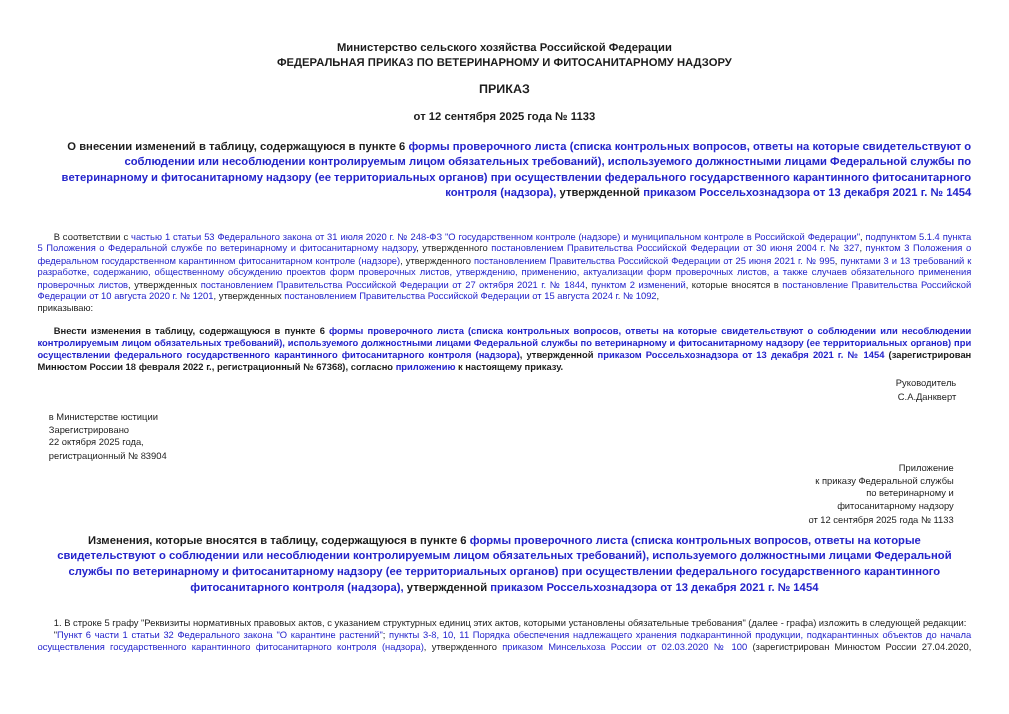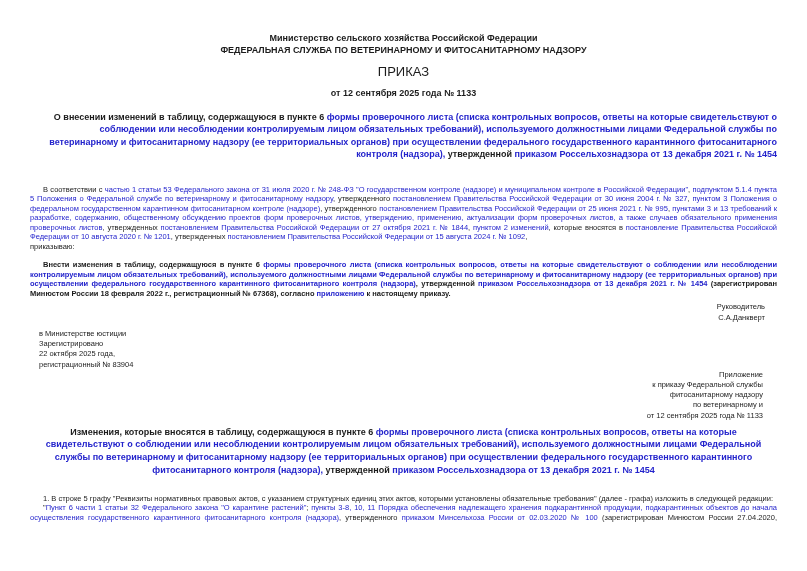--- a/index.html
+++ b/index.html
@@ -1,21 +1,21 @@
 <!DOCTYPE html>
 <html style="--link-color: #2424cc; --text-color: #1c1c1c;"><head>
 <meta charset="utf-8">
 <style>
   * { margin:0; padding:0; box-sizing:border-box; }
   html,body { width:807px; height:571px; overflow:hidden; }
   body { background:#ffffff; font-family:"Liberation Sans", sans-serif; color:var(--text-color,#1c1c1c); }
   .page { width:807px; height:571px; padding:33px 30px 0 30px; background:#ffffff; overflow:hidden; }
   .center { text-align:center; }
   .hdr-line { font-size:9px; line-height:11.5px; font-weight:bold; }
-  .doc-type { margin-top:10px; font-size:13px; line-height:11.5px; font-weight:normal; }
+  .doc-type { margin-top:10px; font-size:10px; line-height:11.5px; font-weight:bold; }
   .doc-date { margin-top:10px; font-size:9px; line-height:11.5px; font-weight:bold; }
   .title-block { margin-top:12px; font-size:9px; font-weight:bold; line-height:12.4px; text-align:right; }
   .body-text { font-size:7.5px; line-height:9.5px; text-align:justify; }
   .preamble { margin-top:24px; text-indent:13px; }
   .prikaz-line { font-size:7.5px; line-height:9.5px; }
   .order-par { margin-top:9px; text-indent:13px;font-weight:bold; }
   .lnk { color:var(--link-color,#2424cc); }
   .sig-block { margin-top:4px; text-align:right; padding-right:12px; font-size:7.5px; line-height:10.4px; }
   .reg-block { margin-top:6px; font-size:7.5px; line-height:10.2px; padding-left:9px; }
   .appref-block { text-align:right; font-size:7.5px; line-height:10.2px; padding-right:14px; }
@@ -23,21 +23,21 @@
   .amend-intro { margin-top:17px; text-indent:13px; font-size:7.5px; line-height:9.8px; text-align:justify; }
   .amend-quote { text-indent:13px; font-size:7.5px; line-height:9.8px; text-align:justify; text-align-last:justify; }
 </style>
 </head>
 <body style="background: rgb(255, 255, 255);">
 
 <div class="page">
 
   <div class="center">
     <div class="hdr-line">Министерство сельского хозяйства Российской Федерации</div>
-    <div class="hdr-line">ФЕДЕРАЛЬНАЯ СЛУЖБА ПО ВЕТЕРИНАРНОМУ И ФИТОСАНИТАРНОМУ НАДЗОРУ</div>
+    <div class="hdr-line">ФЕДЕРАЛЬНАЯ ПРИКАЗ ПО ВЕТЕРИНАРНОМУ И ФИТОСАНИТАРНОМУ НАДЗОРУ</div>
     <div class="doc-type">ПРИКАЗ</div>
     <div class="doc-date">от 12 сентября 2025 года № 1133</div>
   </div>
 
   <div class="title-block"><span>О внесении изменений в таблицу, содержащуюся в пункте 6 </span><span class="lnk">формы проверочного листа (списка контрольных вопросов, ответы на которые свидетельствуют о соблюдении или несоблюдении контролируемым лицом обязательных требований), используемого должностными лицами Федеральной службы по ветеринарному и фитосанитарному надзору (ее территориальных органов) при осуществлении федерального государственного карантинного фитосанитарного контроля (надзора), </span><span>утвержденной </span><span class="lnk">приказом Россельхознадзора от 13 декабря 2021 г. № 1454</span></div>
 
   <div class="body-text preamble"><span>В соответствии с </span><span class="lnk">частью 1 статьи 53 Федерального закона от 31 июля 2020 г. № 248-ФЗ "О государственном контроле (надзоре) и муниципальном контроле в Российской Федерации"</span><span>, </span><span class="lnk">подпунктом 5.1.4 пункта 5 Положения о Федеральной службе по ветеринарному и фитосанитарному надзору</span><span>, утвержденного </span><span class="lnk">постановлением Правительства Российской Федерации от 30 июня 2004 г. № 327</span><span>, </span><span class="lnk">пунктом 3 Положения о федеральном государственном карантинном фитосанитарном контроле (надзоре)</span><span>, утвержденного </span><span class="lnk">постановлением Правительства Российской Федерации от 25 июня 2021 г. № 995</span><span>, </span><span class="lnk">пунктами 3 и 13 требований к разработке, содержанию, общественному обсуждению проектов форм проверочных листов, утверждению, применению, актуализации форм проверочных листов, а также случаев обязательного применения проверочных листов</span><span>, утвержденных </span><span class="lnk">постановлением Правительства Российской Федерации от 27 октября 2021 г. № 1844</span><span>, </span><span class="lnk">пунктом 2 изменений</span><span>, которые вносятся в </span><span class="lnk">постановление Правительства Российской Федерации от 10 августа 2020 г. № 1201</span><span>, утвержденных </span><span class="lnk">постановлением Правительства Российской Федерации от 15 августа 2024 г. № 1092</span><span>,</span></div>
 
   <div class="prikaz-line">приказываю:</div>
 
@@ -51,22 +51,22 @@
   <div class="reg-block">
       <div>в Министерстве юстиции</div>
       <div>Зарегистрировано</div>
       <div>22 октября 2025 года,</div>
       <div>регистрационный № 83904</div>
     </div>
 
   <div class="appref-block">
       <div>Приложение</div>
       <div>к приказу Федеральной службы</div>
+      <div>по ветеринарному и</div>
       <div>фитосанитарному надзору</div>
-      <div>по ветеринарному и</div>
       <div>от 12 сентября 2025 года № 1133</div>
     </div>
 
   <div class="app-title"><span>Изменения, которые вносятся в таблицу, содержащуюся в пункте 6 </span><span class="lnk">формы проверочного листа (списка контрольных вопросов, ответы на которые свидетельствуют о соблюдении или несоблюдении контролируемым лицом обязательных требований), используемого должностными лицами Федеральной службы по ветеринарному и фитосанитарному надзору (ее территориальных органов) при осуществлении федерального государственного карантинного фитосанитарного контроля (надзора), </span><span>утвержденной </span><span class="lnk">приказом Россельхознадзора от 13 декабря 2021 г. № 1454</span></div>
 
   <div class="amend-intro">1. В строке 5 графу "Реквизиты нормативных правовых актов, с указанием структурных единиц этих актов, которыми установлены обязательные требования" (далее - графа) изложить в следующей редакции:</div>
 
   <div class="amend-quote"><span>"</span><span class="lnk">Пункт 6 части 1 статьи 32 Федерального закона "О карантине растений"</span><span>; </span><span class="lnk">пункты 3-8, 10, 11 Порядка обеспечения надлежащего хранения подкарантинной продукции, подкарантинных объектов до начала осуществления государственного карантинного фитосанитарного контроля (надзора)</span><span>, утвержденного </span><span class="lnk">приказом Минсельхоза России от 02.03.2020 № 100</span><span> (зарегистрирован Минюстом России 27.04.2020,</span></div>
 
 </div>

